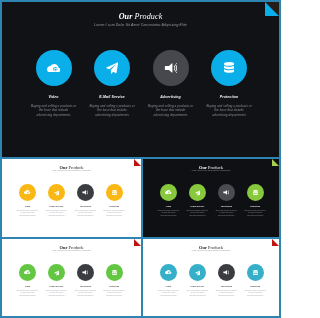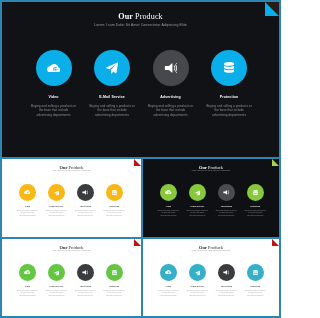--- a/index.html
+++ b/index.html
@@ -56,21 +56,21 @@
   .thumb .col{width:25%;}
   .thumb .circle{width:17.2px;height:17.2px;}
   .thumb .lbl{margin-top:3.4px;font-size:1.85px;line-height:2.6px;letter-spacing:.1px;}
   .thumb .body{margin-top:2.6px;font-size:1.5px;line-height:2.5px;}
 </style>
 </head>
 <body>
 
 <div class="page">
   <div class="hero slide">
-    <div class="canvas" style="background: rgb(17, 18, 21);">
+    <div class="canvas" style="background: rgb(17, 18, 21); font-style: italic;">
         <div class="corner">
           <svg viewBox="0 0 10 10" preserveAspectRatio="none">
             <polygon points="0,0 10,0 10,10" fill="#251d18"></polygon>
             <polygon points="0,0 0,10 10,10" fill="#0aaee8"></polygon>
           </svg>
         </div>
         <div class="title" style="color: rgb(255, 255, 255);"><b>Our</b> <span>Produck</span></div>
         <div class="subtitle" style="color: rgb(154, 157, 163);">Lorem I sum Dolor Sit Amet Consectetur Adipiscing Elite</div>
         <div class="cols">
           <div class="col">

